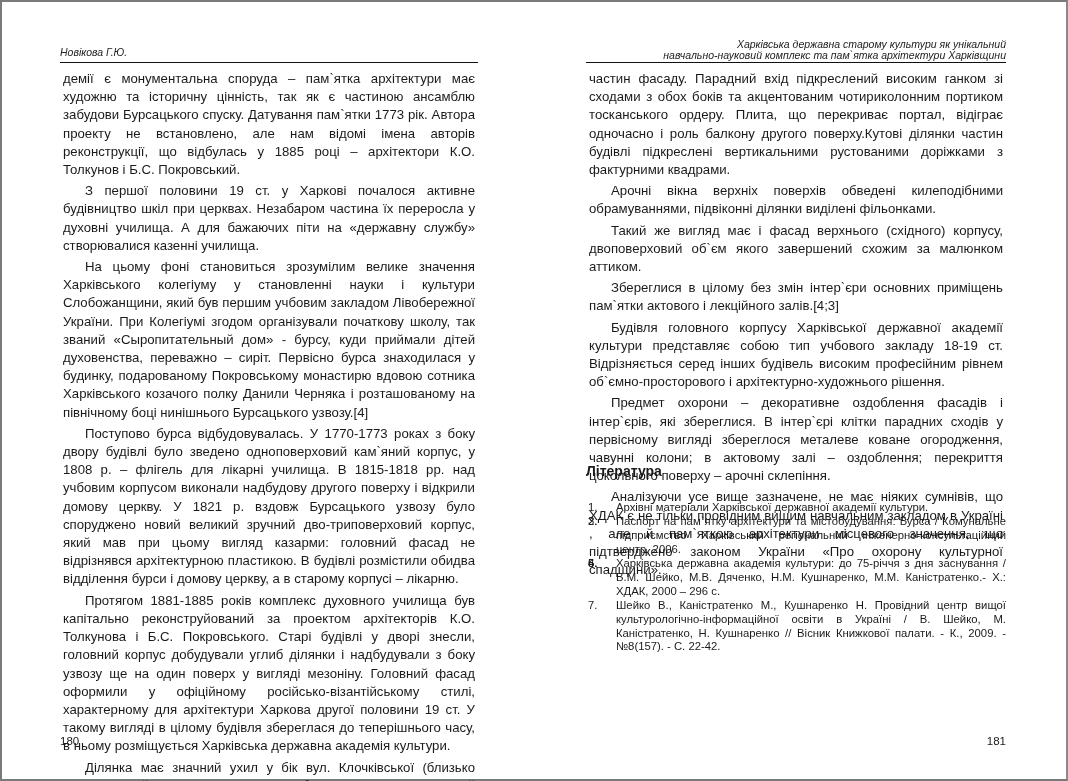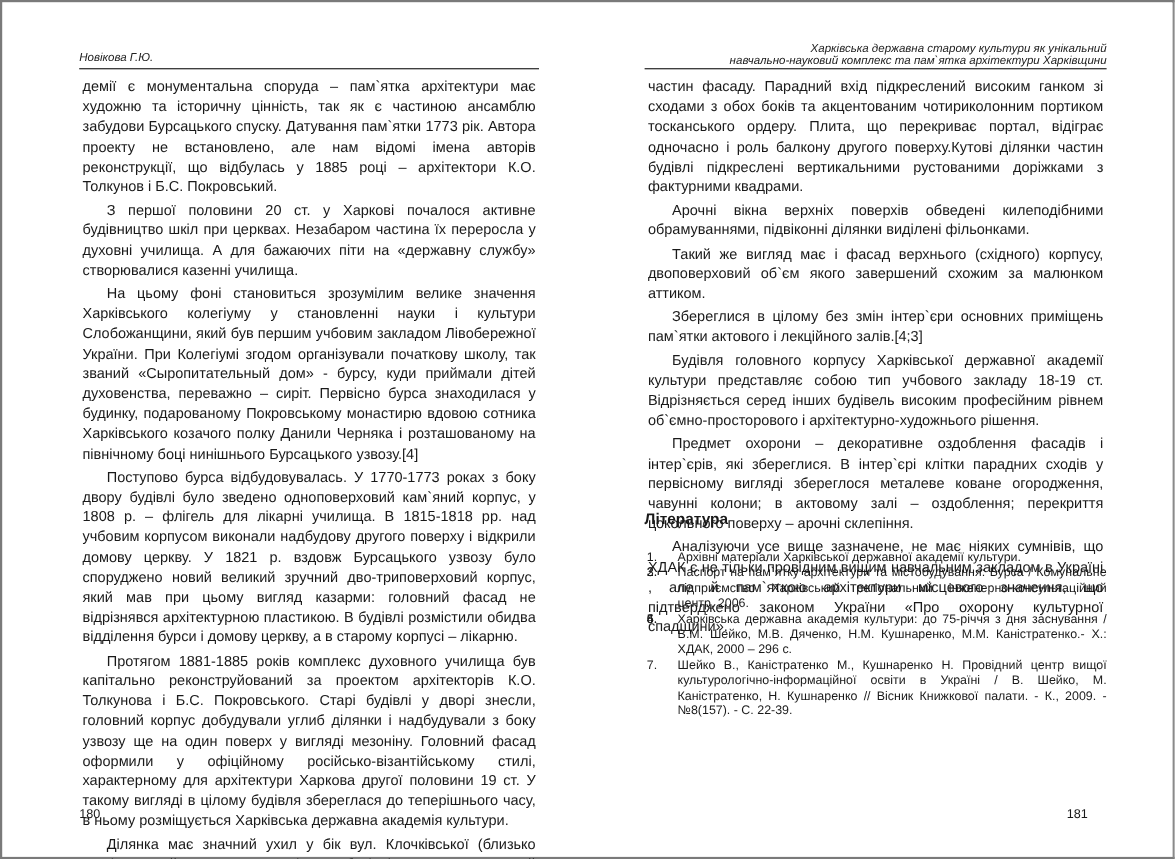--- a/index.html
+++ b/index.html
@@ -1,46 +1,46 @@
 <!DOCTYPE html>
 <html><head>
 <meta charset="utf-8">
 <style>
   html, body { margin:0; padding:0; background:#ffffff; }
   body { width:1068px; height:781px; position:relative; overflow:hidden; font-family:"Liberation Sans", sans-serif; color:#1a1a1a; }
   .frame { position:absolute; left:0; top:0; width:1064px; height:777px; border:2px solid #7a7a7a; border-right:2px solid #8a8a8a; background:#fff; }
   .page { position:absolute; top:0; height:781px; }
-  .page.left { left:72px; width:418px; }
+  .page.left { left:60px; width:418px; }
   .page.right { left:586px; width:420px; }
   .running-head { position:absolute; top:40px; left:0; right:0; font-style:italic; font-size:10.5px; line-height:11px; color:#222; }
   .running-head.l { top:47px; }
   .running-head.r { text-align:right; top:39px; }
   .rule { position:absolute; left:0; right:0; top:62px; border-top:1.5px solid #111; }
   .body { position:absolute; top:67px; left:0; right:0; font-size:13.2px; line-height:18.2px; text-align:justify; }
   .body p { margin:3px; text-indent:0; }
   .body p.ind { text-indent:22px; }
   .lit-title { position:absolute; top:463px; left:0; right:0; font-size:14px;font-weight:bold; }
   .refs { position:absolute; top:501px; left:0; right:0; font-size:11.3px; line-height:13.8px; margin:0; padding:0; list-style:none; }
   .refs li { position:relative; padding-left:30px; text-align:justify; margin-bottom:0.5px; }
   .refs .num { position:absolute; left:2px; top:0; }
   .pageno { position:absolute; top:735px; font-size:11.5px;text-align:right; }
   .page.left .pageno { left:0; }
-  .page.right .pageno { right:17px; }
+  .page.right .pageno { right:0; }
 </style>
 </head>
 <body>
 
 <div class="frame"></div>
 
 <div class="page left">
   <div class="running-head l">Новікова Г.Ю.</div>
   <div class="rule"></div>
   <div class="body">
     <p>демії є монументальна споруда – пам`ятка архітектури має художню та історичну цінність, так як є частиною ансамблю забудови Бурсацького спуску. Датування пам`ятки 1773 рік. Автора проекту не встановлено, але нам відомі імена авторів реконструкції, що відбулась у 1885 році – архітектори К.О. Толкунов і Б.С. Покровський.</p>
-    <p class="ind">З першої половини 20 ст. у Харкові почалося активне будівництво шкіл при церквах. Незабаром частина їх переросла у духовні училища. А для бажаючих піти на «державну службу» створювалися казенні училища.</p>
+    <p class="ind">З першої половини 19 ст. у Харкові почалося активне будівництво шкіл при церквах. Незабаром частина їх переросла у духовні училища. А для бажаючих піти на «державну службу» створювалися казенні училища.</p>
     <p class="ind">На цьому фоні становиться зрозумілим велике значення Харківського колегіуму у становленні науки і культури Слобожанщини, який був першим учбовим закладом Лівобережної України. При Колегіумі згодом організували початкову школу, так званий «Сыропитательный дом» - бурсу, куди приймали дітей духовенства, переважно – сиріт. Первісно бурса знаходилася у будинку, подарованому Покровському монастирю вдовою сотника Харківського козачого полку Данили Черняка і розташованому на північному боці нинішнього Бурсацького узвозу.[4]</p>
     <p class="ind">Поступово бурса відбудовувалась. У 1770-1773 роках з боку двору будівлі було зведено одноповерховий кам`яний корпус, у 1808 р. – флігель для лікарні училища. В 1815-1818 рр. над учбовим корпусом виконали надбудову другого поверху і відкрили домову церкву. У 1821 р. вздовж Бурсацького узвозу було споруджено новий великий зручний дво-триповерховий корпус, який мав при цьому вигляд казарми: головний фасад не відрізнявся архітектурною пластикою. В будівлі розмістили обидва відділення бурси і домову церкву, а в старому корпусі – лікарню.</p>
     <p class="ind">Протягом 1881-1885 років комплекс духовного училища був капітально реконструйований за проектом архітекторів К.О. Толкунова і Б.С. Покровського. Старі будівлі у дворі знесли, головний корпус добудували углиб ділянки і надбудували з боку узвозу ще на один поверх у вигляді мезоніну. Головний фасад оформили у офіційному російсько-візантійському стилі, характерному для архітектури Харкова другої половини 19 ст. У такому вигляді в цілому будівля збереглася до теперішнього часу, в ньому розміщується Харківська державна академія культури.</p>
     <p class="ind">Ділянка має значний ухил у бік вул. Клочківської (близько 10%): перший поверх правого флангу будівлі переходить у другий з урахуванням високого цокольного на лівому фланзі. Система планування будівлі – коридорна, з двостороннім та одностороннім розташуванням приміщень.</p>
 
   </div>
   <div class="pageno">180</div>
 </div>
 
 <div class="page right">
@@ -59,16 +59,16 @@
     <p class="ind">Аналізуючи усе вище зазначене, не має ніяких сумнівів, що ХДАК є не тільки провідним вищим навчальним закладом в Україні , але й пам`яткою архітектури місцевого значення, що підтверджено законом України «Про охорону культурної спадщини».</p>
   </div>
   <div class="lit-title">Література</div>
   <ol class="refs">
     <li><span class="num">1.</span><span>Архівні матеріали Харківської державної академії культури.</span></li>
     <li><span class="num">2.</span></li>
     <li><span class="num">3.</span><span>Паспорт на пам`ятку архітектури та містобудування: Бурса / Комунальне підприємство Харківський регіональний інженерно-консультаційний центр, 2006.</span></li>
     <li><span class="num">4.</span></li>
     <li><span class="num">5.</span></li>
     <li><span class="num">6.</span><span>Харківська державна академія культури: до 75-річчя з дня заснування / В.М. Шейко, М.В. Дяченко, Н.М. Кушнаренко, М.М. Каністратенко.- Х.: ХДАК, 2000 – 296 с.</span></li>
-    <li><span class="num">7.</span><span>Шейко В., Каністратенко М., Кушнаренко Н. Провідний центр вищої культурологічно-інформаційної освіти в Україні / В. Шейко, М. Каністратенко, Н. Кушнаренко // Вісник Книжкової палати. - К., 2009. - №8(157). - С. 22-39.</span></li>
+    <li><span class="num">7.</span><span>Шейко В., Каністратенко М., Кушнаренко Н. Провідний центр вищої культурологічно-інформаційної освіти в Україні / В. Шейко, М. Каністратенко, Н. Кушнаренко // Вісник Книжкової палати. - К., 2009. - №8(157). - С. 22-42.</span></li>
   </ol>
   <div class="pageno">181</div>
 </div>
 
 </body></html>

